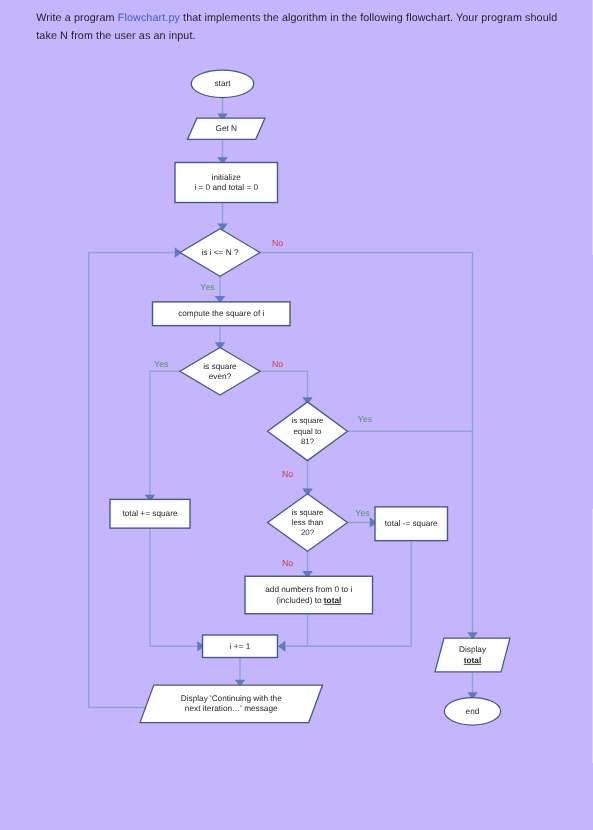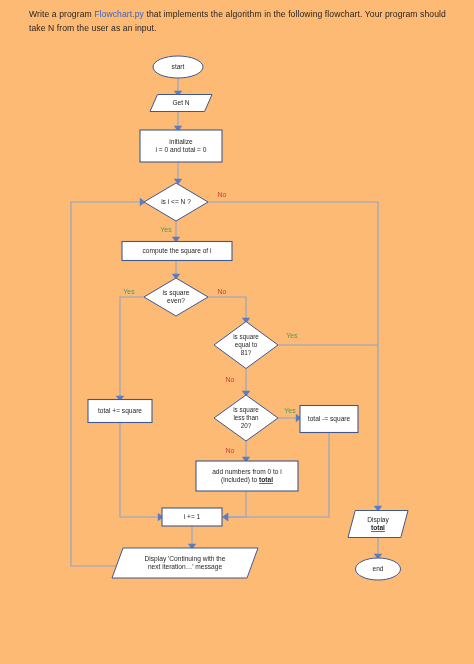--- a/index.html
+++ b/index.html
@@ -12,21 +12,21 @@
     height: 664px;
     font-family: "Liberation Sans", sans-serif;
     color: #231f20;
     overflow: hidden;
     position: relative;
   }
   #page {
     position: relative;
     width: 474px;
     height: 664px;
-    background: #fdba74;
+    background: #c4b5fd;
   }
   .prompt {
     position: absolute;
     left: 29px;
     top: 8px;
     width: 420px;
     font-size: 8.6px;
     line-height: 1.62;
     color: #231f20;
     letter-spacing: 0.01em;

